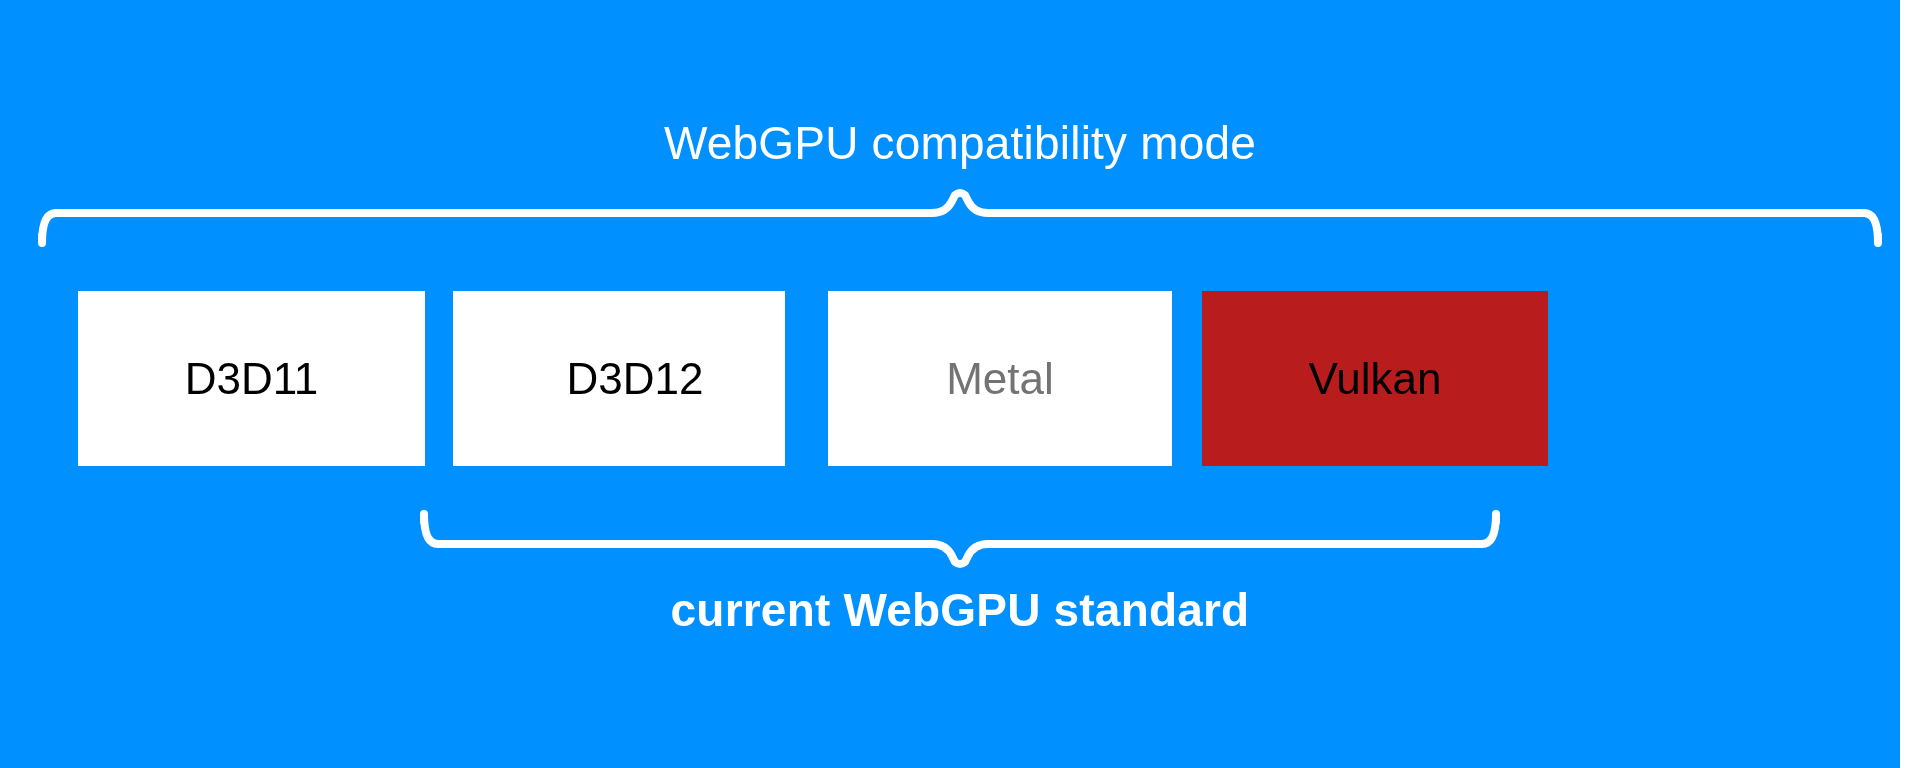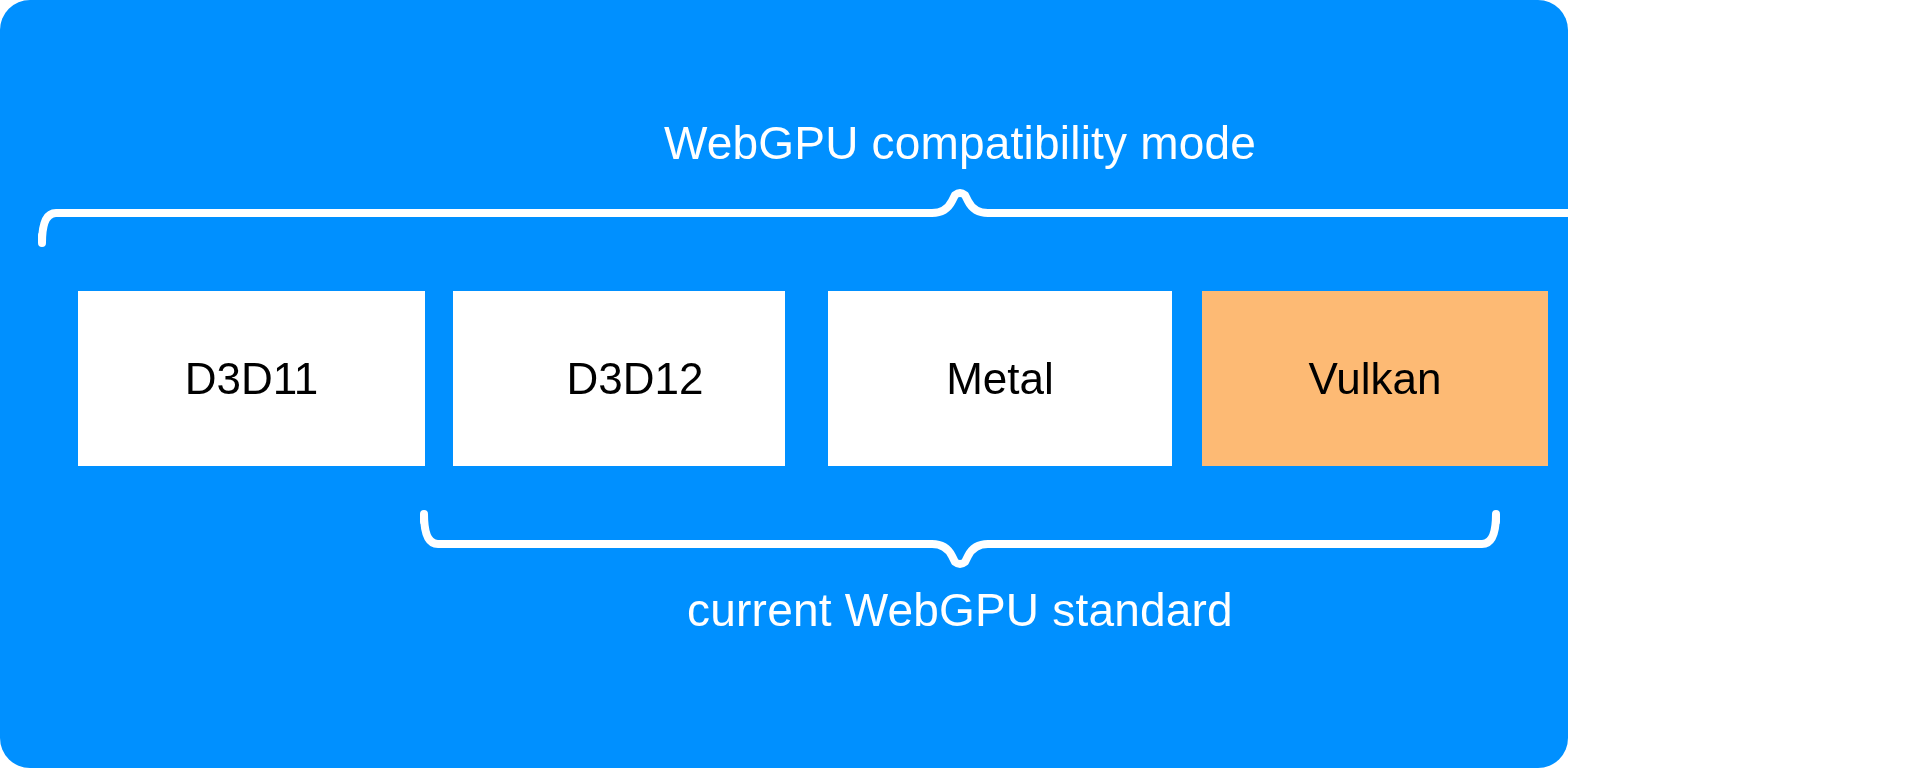--- a/index.html
+++ b/index.html
@@ -89,48 +89,48 @@
 
   .api-box.pos-0 { left: 38px;   width: 347px; }
   .api-box.pos-1 { left: 413px;  width: 332px; padding-left: 32px; }
   .api-box.pos-2 { left: 788px;  width: 344px; }
   .api-box.pos-3 { left: 1162px; width: 346px; }
   .api-box.pos-4 { left: 1537px; width: 345px; }
 </style>
 </head>
 <body style="width: 1920px; height: 768px;">
 
-<div id="diagram-canvas" style="width: 1568px; height: 768px; background: rgb(0, 144, 255); border-radius: 30px;">
+<div id="diagram-canvas" style="width: 1900px; height: 768px; background: rgb(0, 144, 255);">
 
   <div class="brace-label" id="top-brace-label" style="color: rgb(255, 255, 255);">WebGPU compatibility mode</div>
 
   <svg class="brace-svg" id="top-brace-svg" viewBox="0 0 1920 768" aria-hidden="true">
     <path class="brace-path" d="M 42 235 L 42 243 Q 42 213 56 213 L 932 213 Q 946 213 952 201 L 955 195 Q 960 191 965 195 L 968 201 Q 974 213 988 213 L 1864 213 Q 1878 213 1878 243 L 1878 235" stroke="#ffffff"></path>
   </svg>
 
   <div id="api-boxes-row">
 
     <div class="api-box pos-0" style="left: 38px; width: 347px; background: rgb(255, 255, 255);">
       <span class="api-box-label" style="color: rgb(0, 0, 0);">D3D11</span>
     </div>
 
     <div class="api-box pos-1" style="left: 413px; width: 332px; background: rgb(255, 255, 255);">
       <span class="api-box-label" style="color: rgb(0, 0, 0);">D3D12</span>
     </div>
 
     <div class="api-box pos-2" style="left: 788px; width: 344px; background: rgb(255, 255, 255);">
-      <span class="api-box-label" style="color: #000000;">Metal</span>
+      <span class="api-box-label" style="color: #737373;">Metal</span>
     </div>
 
-    <div class="api-box pos-3" style="left: 1162px; width: 346px; background: #fdba74;">
+    <div class="api-box pos-3" style="left: 1162px; width: 346px; background: #b91c1c;">
       <span class="api-box-label" style="color: rgb(0, 0, 0);">Vulkan</span>
     </div>
 
 
   </div>
 
   <svg class="brace-svg" id="bottom-brace-svg" viewBox="0 0 1920 768" aria-hidden="true">
     <path class="brace-path" d="M 424 522 L 424 514 Q 424 544 438 544 L 932 544 Q 946 544 952 556 L 955 562 Q 960 566 965 562 L 968 556 Q 974 544 988 544 L 1482 544 Q 1496 544 1496 514 L 1496 522" stroke="#ffffff"></path>
   </svg>
 
-  <div class="brace-label" id="bottom-brace-label" style="color: rgb(255, 255, 255);">current WebGPU standard</div>
+  <div class="brace-label" id="bottom-brace-label" style="color: rgb(255, 255, 255); font-weight: bold;">current WebGPU standard</div>
 
 </div>
 
 </body></html>

